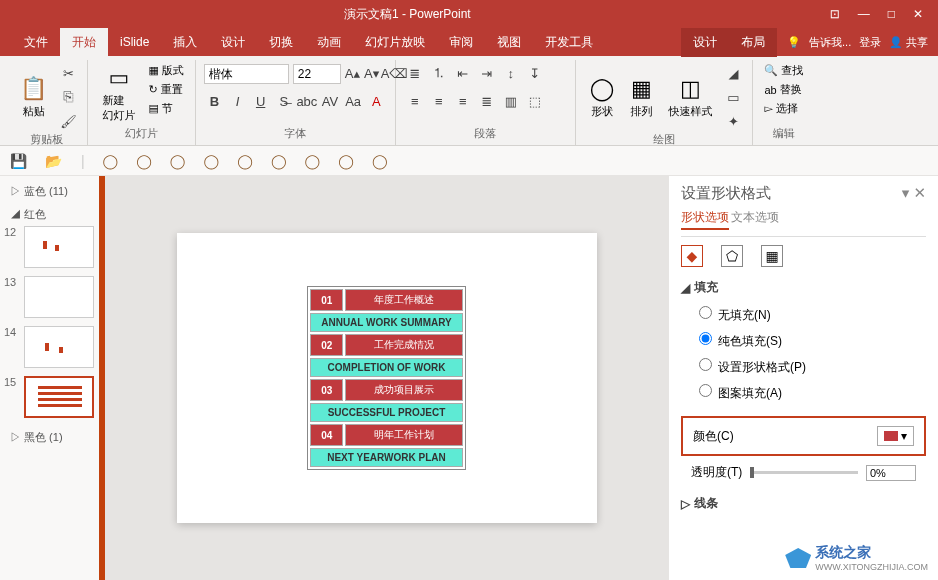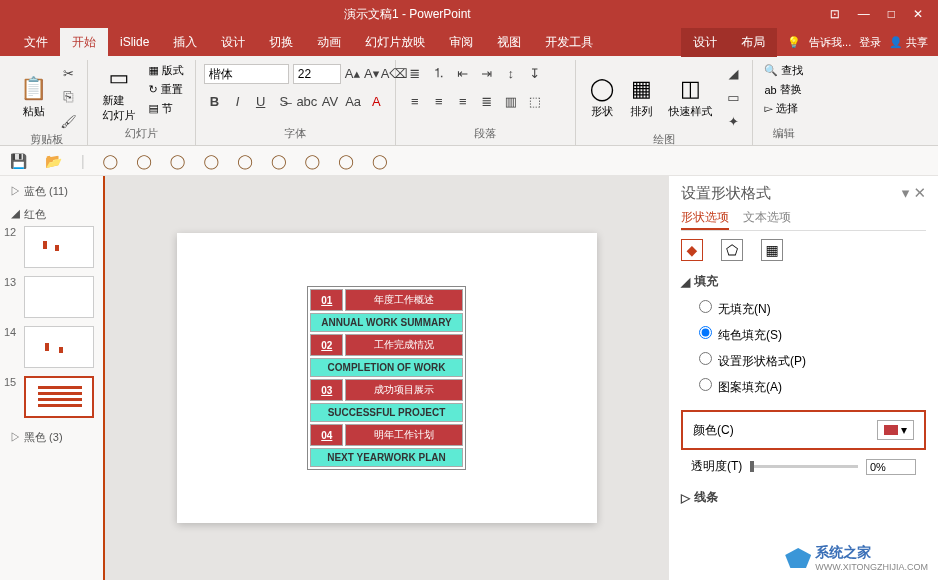--- a/index.html
+++ b/index.html
@@ -36,44 +36,44 @@
 .size-select { border: 1px solid #c8c6c4; background: #fff; font-size: 12px; padding: 2px 4px; width: 48px; }
 .icon-btn { width: 22px; height: 22px; display: inline-flex; align-items: center; justify-content: center; font-size: 13px; cursor: pointer; color: #444; }
 .fmt-row { display: flex; gap: 2px; }
 
 
 .qat { height: 30px; background: #f9f8f7; border-bottom: 1px solid #e6e4e2; display: flex; align-items: center; padding: 0 10px; gap: 18px; }
 .qat .q { color: #8b5a2b; font-size: 14px; cursor: pointer; }
 
 
 .main { display: flex; height: calc(580px - 28px - 28px - 90px - 30px); }
-.nav-panel { width: 105px; background: #f9f8f7; border-right: 2px solid #c2410c; overflow-y: auto; padding: 4px; font-size: 11px; }
+.nav-panel { width: 105px; background: #f9f8f7; border-right: 6px solid #c2410c; overflow-y: auto; padding: 4px; font-size: 11px; }
 .nav-group { padding: 4px 6px; color: #555; cursor: pointer; }
 .thumbs { margin-top: 0; }
 .thumb { display: flex; gap: 4px; margin-bottom: 8px; align-items: flex-start; }
 .thumb .num { width: 16px; font-size: 11px; color: #666; }
 .thumb .prev { width: 70px; height: 42px; background: #fff; border: 1px solid #ccc; position: relative; }
 .thumb.active .prev { border: 2px solid #c43e1c; }
 .thumb .prev .mini { position: absolute; }
 .mini-red { background: #c43e1c; }
 
 .slide-area { flex: 1; background: #e6e4e2; display: flex; align-items: center; justify-content: center; position: relative; }
 .slide { width: 420px; height: 290px; background: #fff; box-shadow: 0 2px 8px rgba(0,0,0,0.2); display: flex; align-items: center; justify-content: center; }
 .tbl { border: 1px solid #888; }
 .tbl tr { }
 .tbl td { border: 1px solid #aaa; padding: 3px 10px; font-size: 10px; text-align: center; }
 .tbl .red-row td { background: #c03a3e; color: #fff; }
 .tbl .grey-row td { background: #5eead4; color: #333; font-weight: bold; }
-.tbl .num-cell { width: 30px; font-weight: bold; text-decoration: underline; }
+.tbl .num-cell { width: 30px; font-weight: bold; }
 
 
 .format-pane { width: 270px; background: #fff; border-left: 1px solid #e6e4e2; padding: 8px 12px; font-size: 12px; position: relative; }
 .format-pane .ttl { color: #5a5a5a; font-size: 15px; margin-bottom: 6px; display: flex; justify-content: space-between; }
 .format-pane .ttl .close { color: #888; cursor: pointer; }
-.fp-tabs { display: flex; gap: 14px; border-bottom: 1px solid #ddd; padding-bottom: 0; margin-bottom: 8px; }
+.fp-tabs { display: flex; gap: 2px; border-bottom: 1px solid #ddd; padding-bottom: 6px; margin-bottom: 8px; }
 .fp-tabs .ft { color: #888; cursor: pointer; padding-bottom: 2px; }
 .fp-tabs .ft.active { color: #c43e1c; border-bottom: 2px solid #c43e1c; }
 .fp-icons { display: flex; gap: 18px; margin-bottom: 12px; }
 .fp-icons .fi { width: 22px; height: 22px; border: 1px solid #888; cursor: pointer; display: flex; align-items: center; justify-content: center; font-size: 14px; }
 .fp-icons .fi.active { border-color: #c43e1c; color: #c43e1c; }
 .fp-section { margin-bottom: 10px; }
 .fp-sec-hdr { color: #444; font-weight: bold; cursor: pointer; display: flex; align-items: center; gap: 4px; }
 .fp-radios { padding: 6px 0 6px 18px; }
 .fp-radios label { display: block; padding: 4px 0; cursor: pointer; }
 .fp-radios input { margin-right: 6px; }
@@ -285,21 +285,21 @@
       <div class="thumb active">
           <span class="num">15</span>
           <div class="prev">
             <div class="mini mini-red" style="left:12px;top:8px;width:44px;height:3px"></div>
             <div class="mini mini-red" style="left:12px;top:14px;width:44px;height:3px"></div>
             <div class="mini mini-red" style="left:12px;top:20px;width:44px;height:3px"></div>
             <div class="mini mini-red" style="left:12px;top:26px;width:44px;height:3px"></div>
           </div>
         </div>
     </div>
-    <div class="nav-group">▷ <span>黑色 (3)</span></div>
+    <div class="nav-group">▷ <span>黑色 (1)</span></div>
   </div>
 
   <div class="slide-area">
     <div class="slide">
       <table class="tbl">
         <tbody>
             <tr class="red-row">
               <td class="num-cell">01</td>
               <td>年度工作概述</td>
             </tr>

